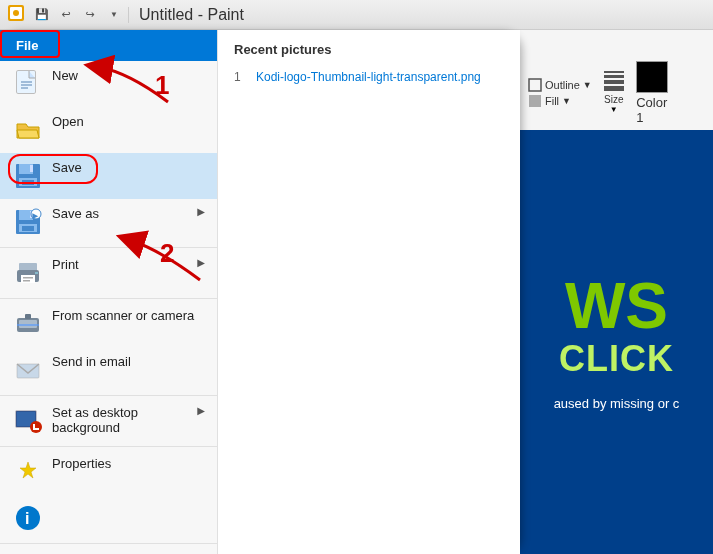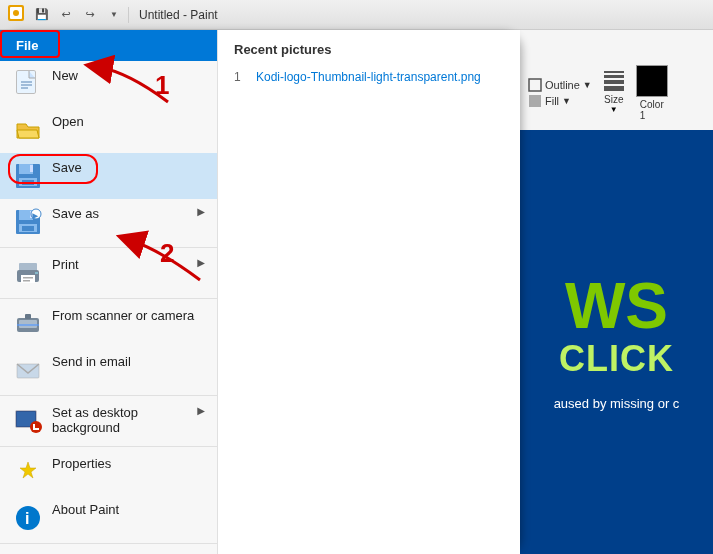--- a/index.html
+++ b/index.html
@@ -18,21 +18,21 @@
       height: 30px;
       background: linear-gradient(to bottom, #f0f0f0, #e0e0e0);
       display: flex;
       align-items: center;
       padding: 0 8px;
       border-bottom: 1px solid #ccc;
       position: relative;
       z-index: 100;
     }
     .titlebar-title {
-      font-size: 12px;
+      font-size: 16px;
       color: #333;
     }
     .quickaccess {
       display: flex;
       align-items: center;
       gap: 4px;
       margin-right: 10px;
     }
     .qa-btn {
       width: 20px;
@@ -306,21 +306,21 @@
       <div style="height:2px;width:20px;background:#555;"></div>
       <div style="height:3px;width:20px;background:#555;"></div>
       <div style="height:4px;width:20px;background:#555;"></div>
       <div style="height:5px;width:20px;background:#555;"></div>
     </div>
     <span style="font-size:10px;color:#333;margin-top:3px;">Size</span>
     <span style="font-size:8px;">▼</span>
   </div>
   <div style="display:flex;flex-direction:column;align-items:center;">
     <div style="width:32px;height:32px;background:black;border:1px solid #999;"></div>
-    <span style="font-size:10px;color:#333;margin-top:2px;">Color<br>1</span>
+    <span style="font-size:13px;color:#333;margin-top:2px;">Color<br>1</span>
   </div>
 </div>
 
 <div class="file-panel">
 
   <div class="file-sidebar">
 
     <div class="file-btn-top">File</div>
 
     <div class="menu-item">
@@ -444,21 +444,20 @@
       <span class="item-label">Properties</span>
     </div>
 
     <div class="menu-item">
       <div class="item-icon">
         <svg width="28" height="28" viewBox="0 0 28 28">
           <circle cx="14" cy="14" r="12" fill="#0077cc"></circle>
           <text x="11" y="20" font-size="16" fill="white" font-weight="bold">i</text>
         </svg>
       </div>
-      <span class="item-label">About Paint</span>
     </div>
 
     <div class="menu-divider"></div>
 
     <div class="menu-item">
       <div class="item-icon">
         
       </div>
 
     </div>

